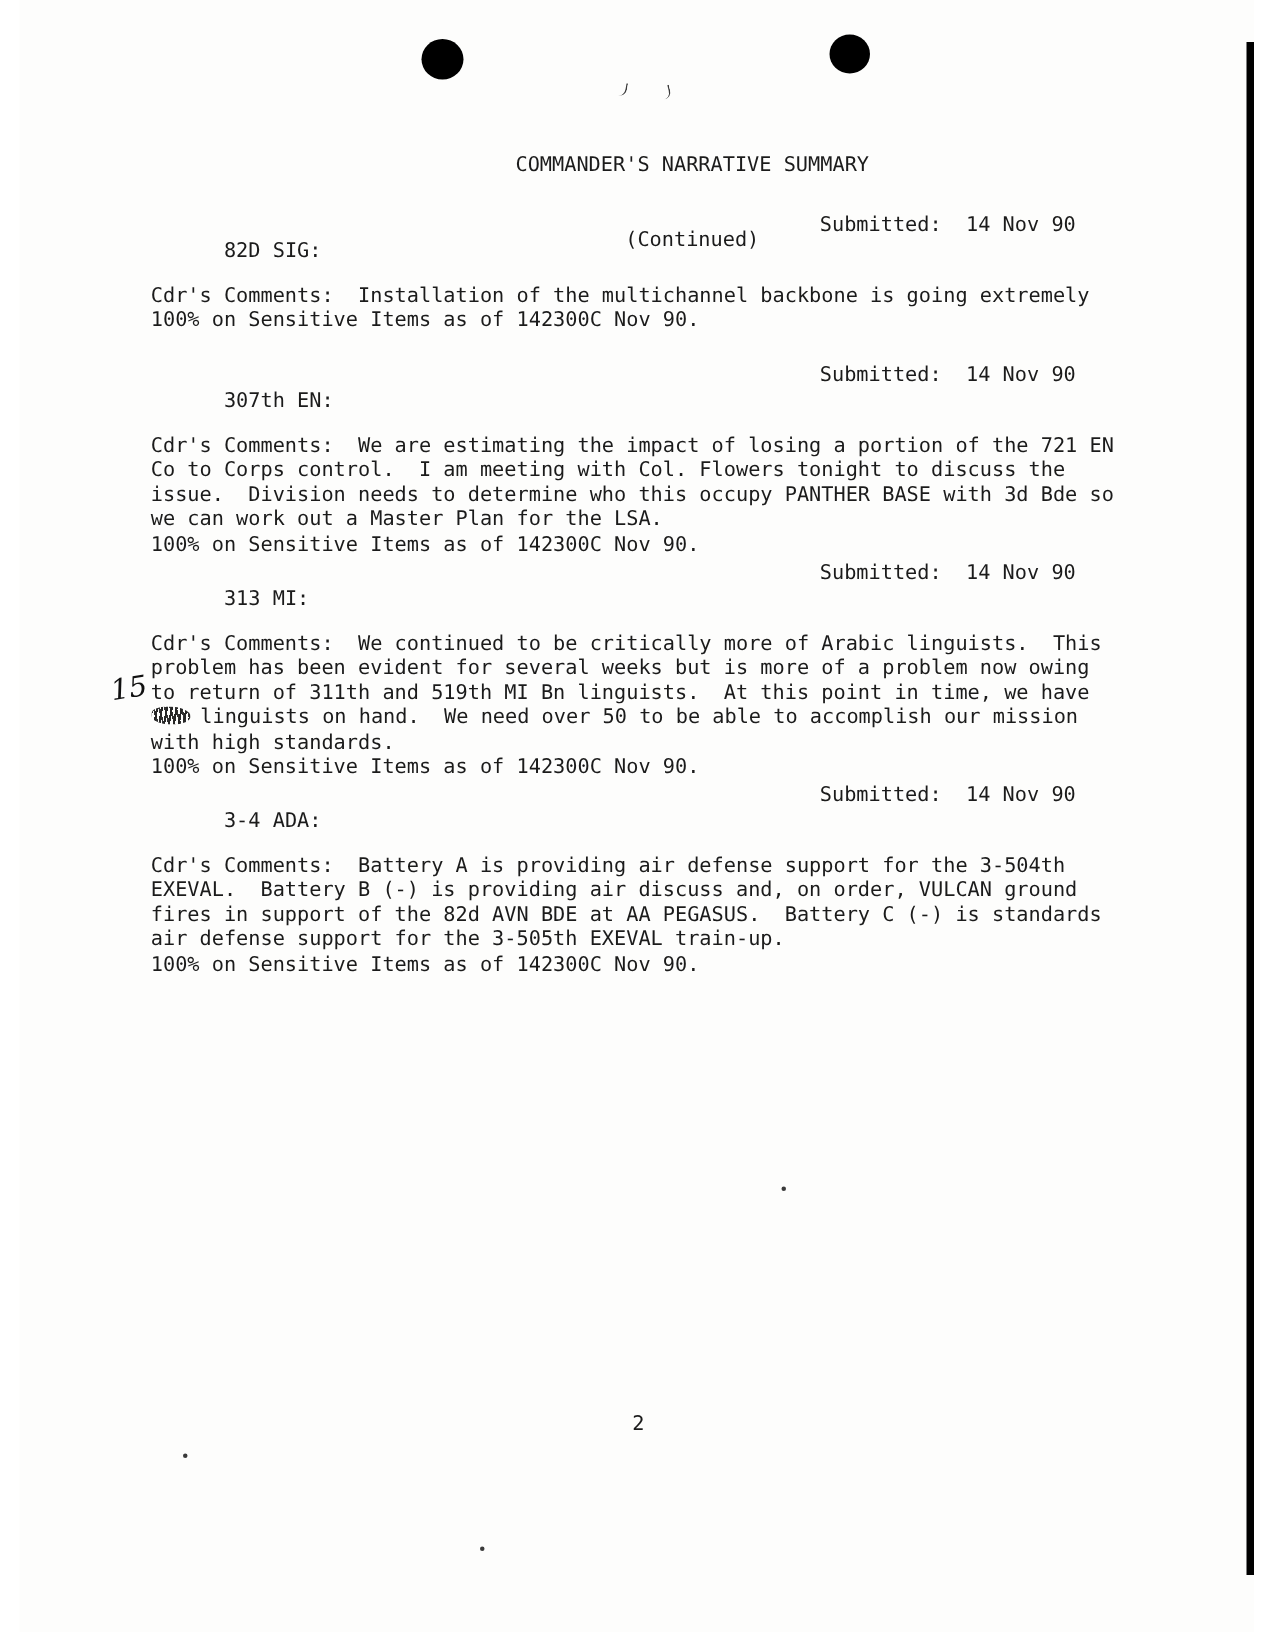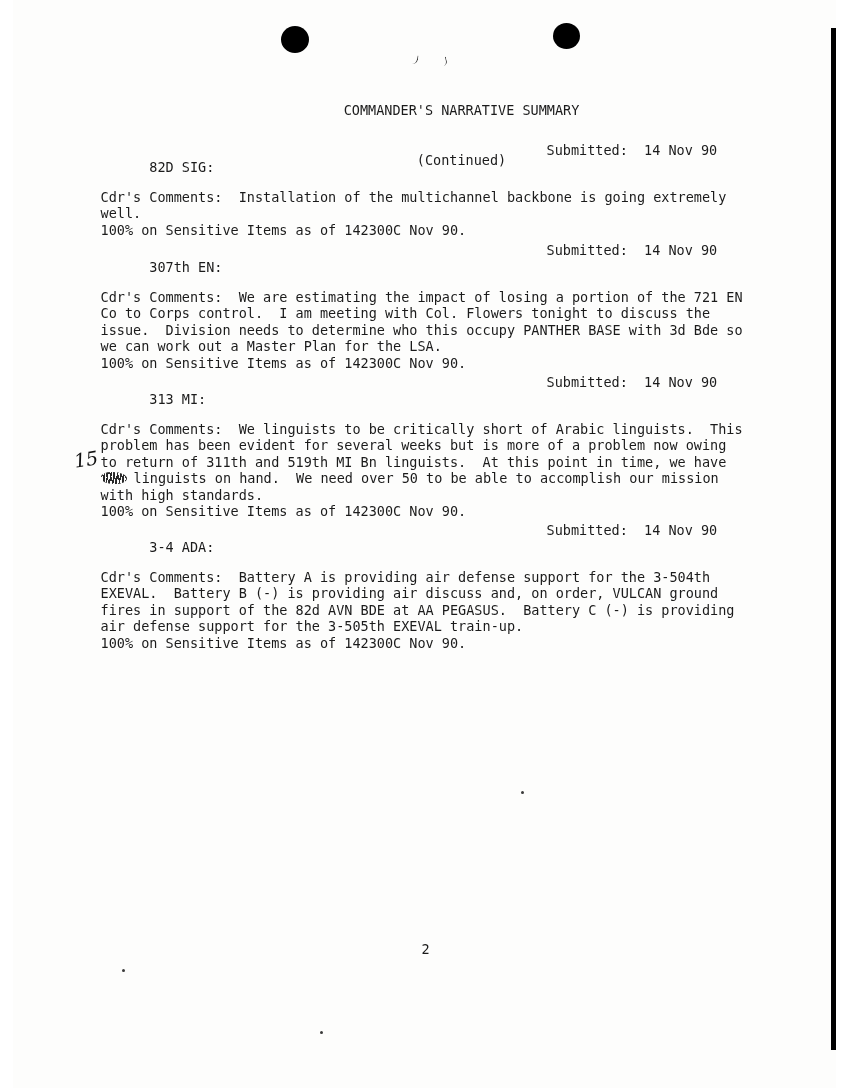--- a/index.html
+++ b/index.html
@@ -77,21 +77,20 @@
     <div>(Continued)</div>
   </div>
 
   <div class="section s0">
     <div class="section-header">
       <span>82D SIG:</span>
       <span class="submitted">Submitted:  14 Nov 90</span>
     </div>
     <div class="section-lines">
       <div class="body-line">Cdr's Comments:  Installation of the multichannel backbone is going extremely</div>
-      <div class="body-line">well.</div>
       <div class="body-line">100% on Sensitive Items as of 142300C Nov 90.</div>
     </div>
   </div>
 
   <div class="section s1">
     <div class="section-header">
       <span>307th EN:</span>
       <span class="submitted">Submitted:  14 Nov 90</span>
     </div>
     <div class="section-lines">
@@ -102,38 +101,38 @@
       <div class="body-line">100% on Sensitive Items as of 142300C Nov 90.</div>
     </div>
   </div>
 
   <div class="section s2">
     <div class="section-header">
       <span>313 MI:</span>
       <span class="submitted">Submitted:  14 Nov 90</span>
     </div>
     <div class="section-lines">
-      <div class="body-line">Cdr's Comments:  We linguists to be critically short of Arabic linguists.  This</div>
+      <div class="body-line">Cdr's Comments:  We continued to be critically more of Arabic linguists.  This</div>
       <div class="body-line">problem has been evident for several weeks but is more of a problem now owing</div>
       <div class="body-line">to return of 311th and 519th MI Bn linguists.  At this point in time, we have</div>
       <div class="body-line"><span class="scribble"></span><span>linguists on hand.  We need over 50 to be able to accomplish our mission</span></div>
       <div class="body-line">with high standards.</div>
       <div class="body-line">100% on Sensitive Items as of 142300C Nov 90.</div>
     </div>
   </div>
 
   <div class="section s3">
     <div class="section-header">
       <span>3-4 ADA:</span>
       <span class="submitted">Submitted:  14 Nov 90</span>
     </div>
     <div class="section-lines">
       <div class="body-line">Cdr's Comments:  Battery A is providing air defense support for the 3-504th</div>
       <div class="body-line">EXEVAL.  Battery B (-) is providing air discuss and, on order, VULCAN ground</div>
-      <div class="body-line">fires in support of the 82d AVN BDE at AA PEGASUS.  Battery C (-) is providing</div>
+      <div class="body-line">fires in support of the 82d AVN BDE at AA PEGASUS.  Battery C (-) is standards</div>
       <div class="body-line">air defense support for the 3-505th EXEVAL train-up.</div>
       <div class="body-line">100% on Sensitive Items as of 142300C Nov 90.</div>
     </div>
   </div>
 
   <div class="handwritten-note">15</div>
 
   <div class="page-number">2</div>
 
 </div>

